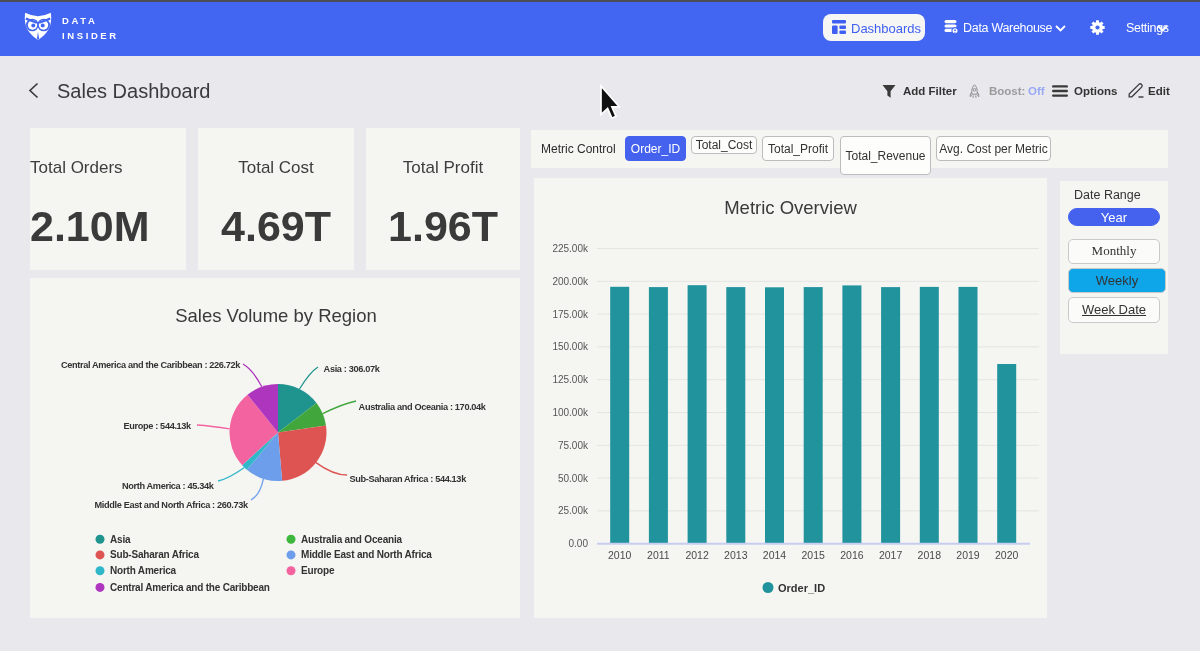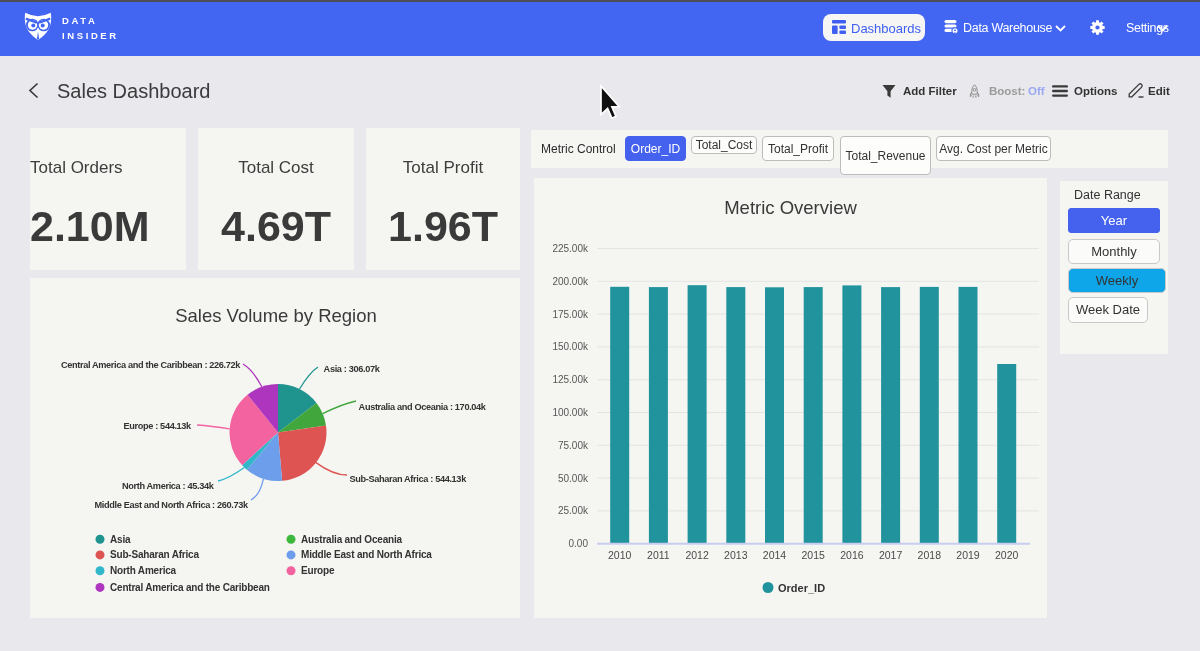--- a/index.html
+++ b/index.html
@@ -201,20 +201,20 @@
 <text x="356.6" y="380.8" text-anchor="middle" font-size="10.5" fill="#4a4a4a">2017</text>
 <text x="395.3" y="380.8" text-anchor="middle" font-size="10.5" fill="#4a4a4a">2018</text>
 <text x="434.0" y="380.8" text-anchor="middle" font-size="10.5" fill="#4a4a4a">2019</text>
 <text x="472.7" y="380.8" text-anchor="middle" font-size="10.5" fill="#4a4a4a">2020</text>
   <circle cx="234" cy="409.5" r="5.5" fill="#21939d"></circle>
   <text x="244" y="413.5" font-size="11" font-weight="bold" fill="#333">Order_ID</text>
 </svg>
 
 <div class="card" style="left:1060px;top:181px;width:108px;height:173px;"></div>
 <div class="abs" style="left:1074px;top:187.5px;font-size:12.5px;color:#333;">Date Range</div>
-<div class="btn sel" style="left:1068px;top:208px;width:92px;height:25px;font-size:13px;border-radius:3px;">Year</div>
-<div class="btn" style="left:1068px;top:238.5px;width:92px;height:25.5px;font-size:13px;border-radius:5px;background:#fbfbfa;border-color:#c9c9c9;">Monthly</div>
+<div class="btn sel" style="left:1068px;top:208px;width:92px;height:18px;font-size:13px;border-radius:11px;">Year</div>
+<div class="btn" style="left:1068px;top:238.5px;width:92px;height:25.5px;font-size:13px;border-radius:5px;background:#fbfbfa;border-color:#c9c9c9;font-family:Liberation Serif, serif;">Monthly</div>
 <div class="btn" style="left:1068px;top:267.5px;width:98px;height:25.5px;font-size:13px;border-radius:5px;background:#0ea5e9;border-color:#c9c9c9;">Weekly</div>
-<div class="btn" style="left:1068px;top:297px;width:80px;height:25.5px;font-size:13px;border-radius:5px;background:#fbfbfa;border-color:#c9c9c9;">Week Date</div>
+<div class="btn" style="left:1068px;top:297px;width:92px;height:25.5px;font-size:13px;border-radius:5px;background:#fbfbfa;border-color:#c9c9c9;text-decoration:underline;">Week Date</div>
 
 <svg class="abs" style="left:598px;top:84px" width="24" height="38" viewBox="0 0 24 38">
   <path d="M3,2 L3,30.5 L9.6,24.4 L13.8,34.2 L18,32.4 L13.9,22.9 L21.2,22.6 Z" fill="#111" stroke="#fff" stroke-width="1.7"></path>
 </svg>
 
 </body></html>

